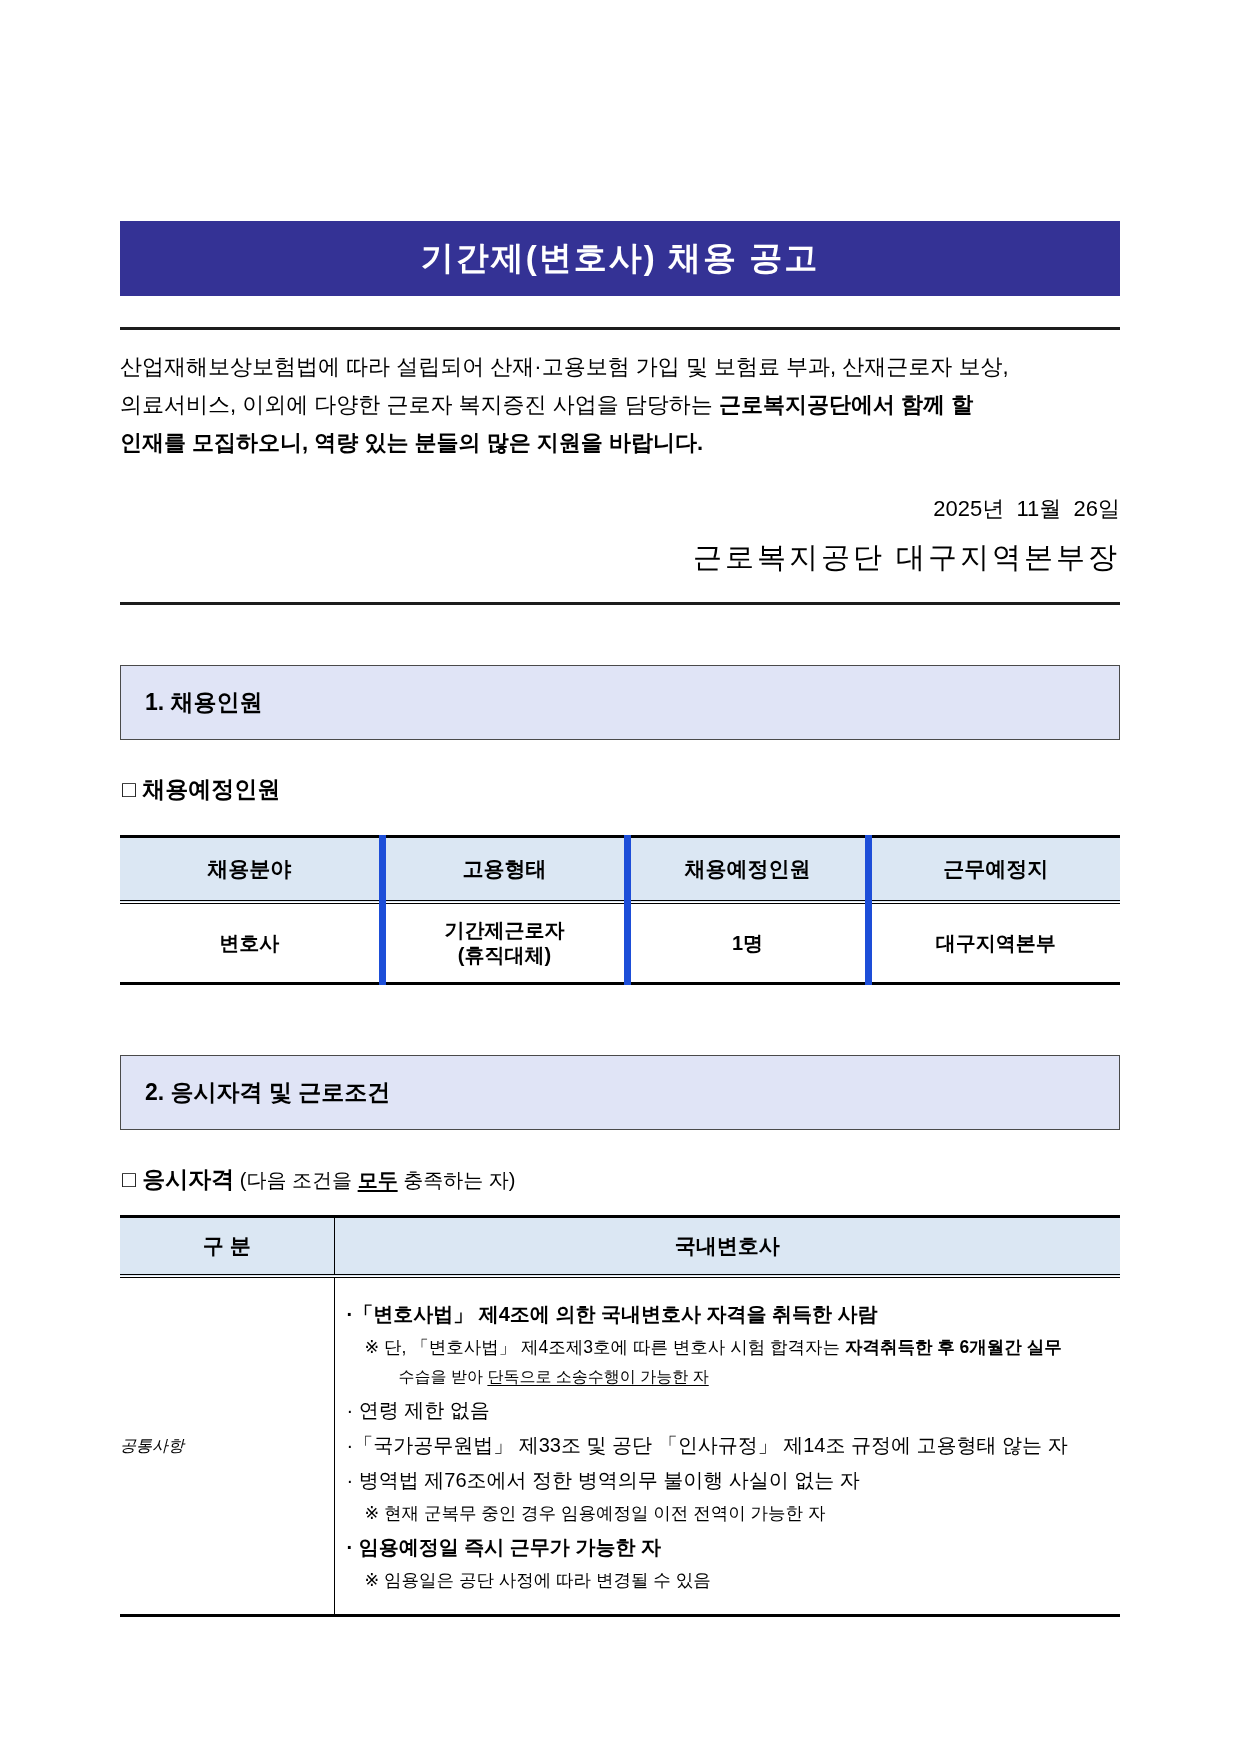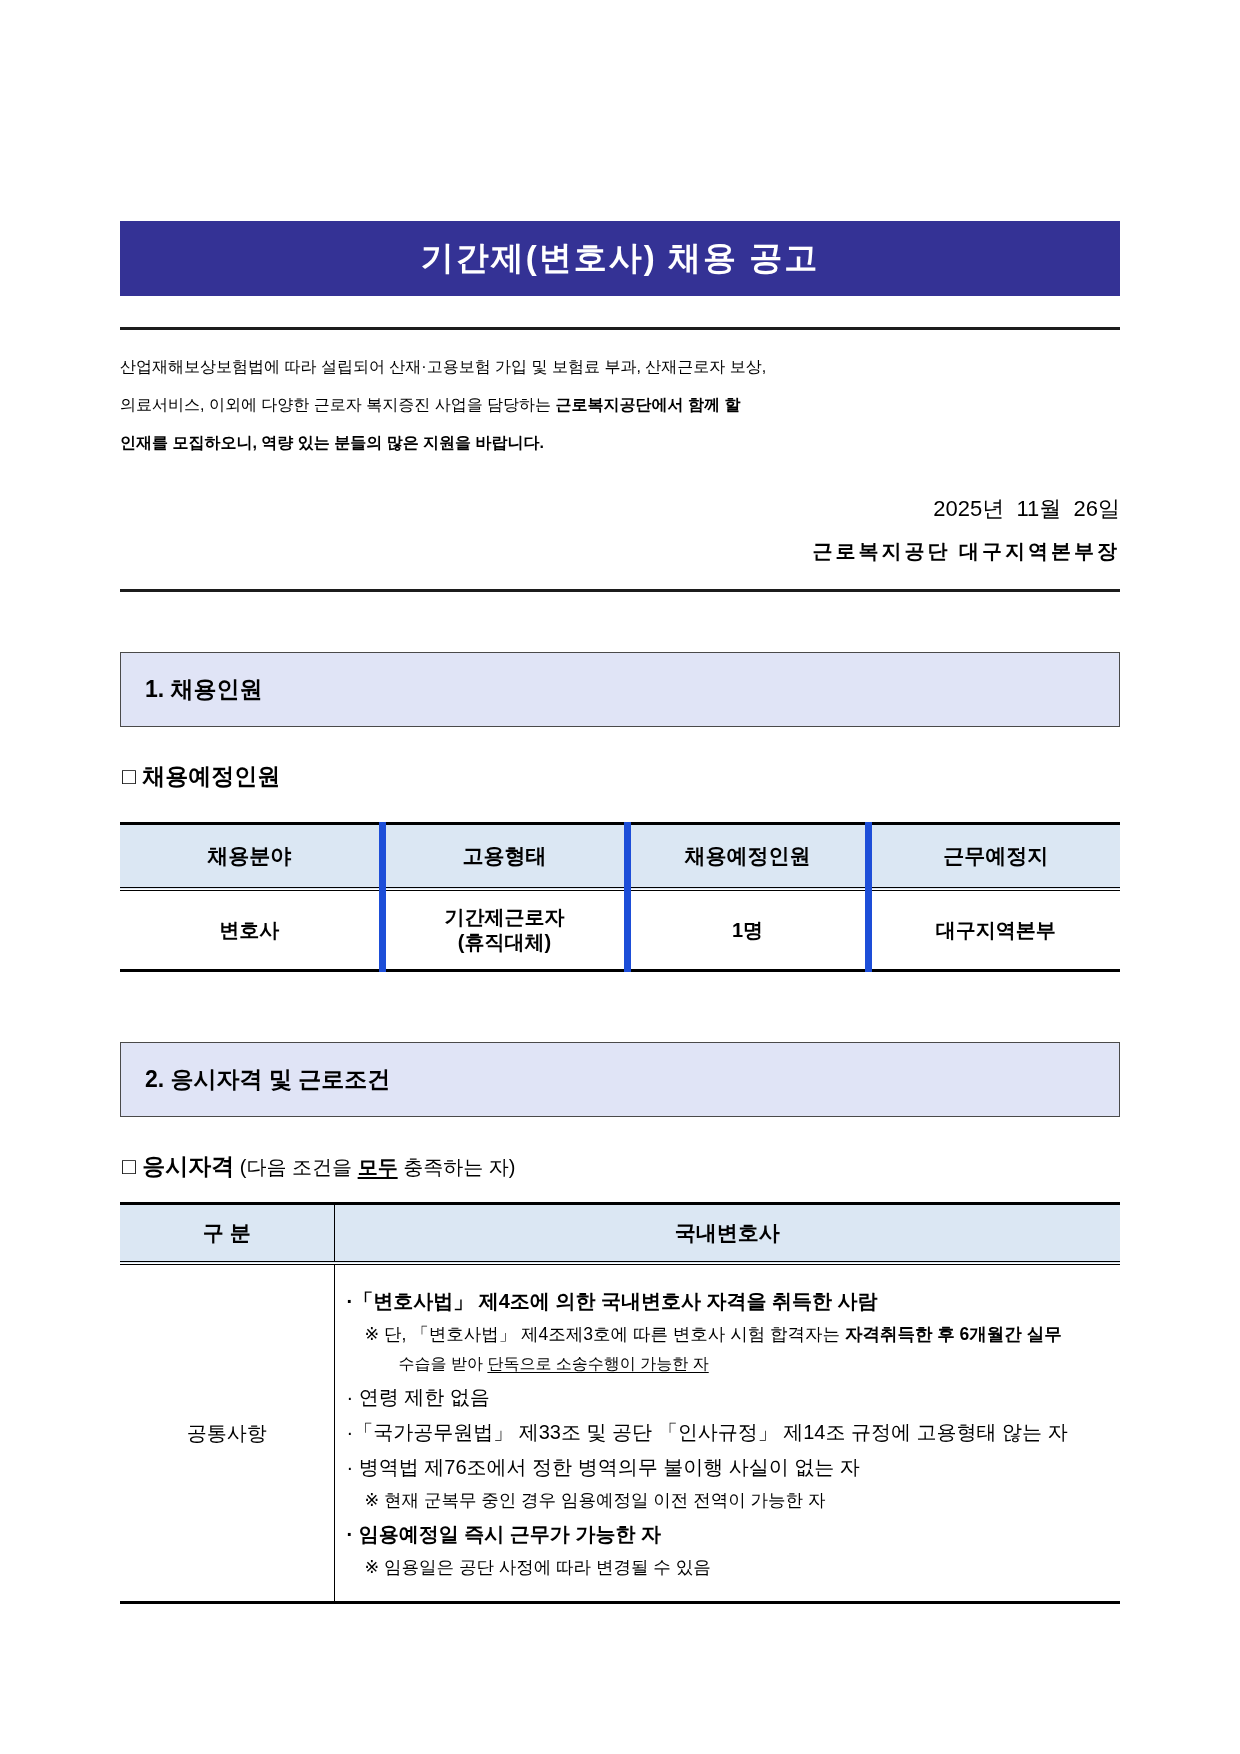--- a/index.html
+++ b/index.html
@@ -15,25 +15,25 @@
     background:#343295; height:75px;
     display:flex; align-items:center; justify-content:center;
     margin-bottom:31px;
   }
   .banner-title { color:#ffffff; font-size:33px; font-weight:bold; letter-spacing:2px; }
 
   
   .rule { border:none; border-top:3px solid #1c1c1c; margin:0; }
 
   
-  .intro { margin:18px 0 0 0; font-size:16px; line-height:38px; word-break:keep-all; }
+  .intro { margin:18px 0 0 0; font-size:22px; line-height:38px; word-break:keep-all; }
   .intro b { font-weight:bold; }
 
   .date-line { text-align:right; font-size:22px; margin-top:32px; white-space:pre; }
-  .signature-line { text-align:right; font-size:20px; font-weight:bold; letter-spacing:3px; margin-top:14px; }
+  .signature-line { text-align:right; font-size:29px; font-weight:normal; letter-spacing:3px; margin-top:14px; }
   .rule2 { margin-top:24px; }
 
   
   .section-box {
     margin-top:60px; height:75px; box-sizing:border-box;
     background:#e0e4f6; border:1px solid #4a4a4a;
     display:flex; align-items:center; padding-left:24px;
     font-size:23px; font-weight:bold;
   }
 
@@ -49,21 +49,21 @@
     font-size:21px; font-weight:bold; text-align:center; vertical-align:middle;
   }
   .doc-table th, .doc-table td { padding:0; }
   .t1 th { height:62px; }
   .t1 td { height:78px; text-align:center; vertical-align:middle; font-size:20px; font-weight:bold; line-height:1.25; }
   .t1 th:not(:last-child), .t1 td:not(:last-child) { border-right:7px solid #1d4ed8; }
 
   .t2 { margin-top:20px; }
   .t2 th { height:56px; }
   .t2 th:first-child, .t2 .label-cell { border-right:1px solid #000; }
-  .t2 .label-cell { text-align:center; vertical-align:middle; font-size:20px; }
+  .t2 .label-cell { text-align:left; vertical-align:middle; font-size:16px;font-style:italic; }
   .t2 .content-cell { padding:14px 12px 16px 12px; vertical-align:top; }
 
   .item { font-size:20px; line-height:26px; margin:9px 0; word-break:keep-all; }
   .item.bold { font-weight:bold; }
   .note { font-size:17.5px; line-height:23px; margin:6px 0 6px 18px; word-break:keep-all; }
   .note b { font-weight:bold; }
   .cont { font-size:16px; line-height:23px; margin:6px 0 6px 52px; font-weight:normal; }
   .u { text-decoration:underline; text-underline-offset:3px; }
 </style>
 </head>

